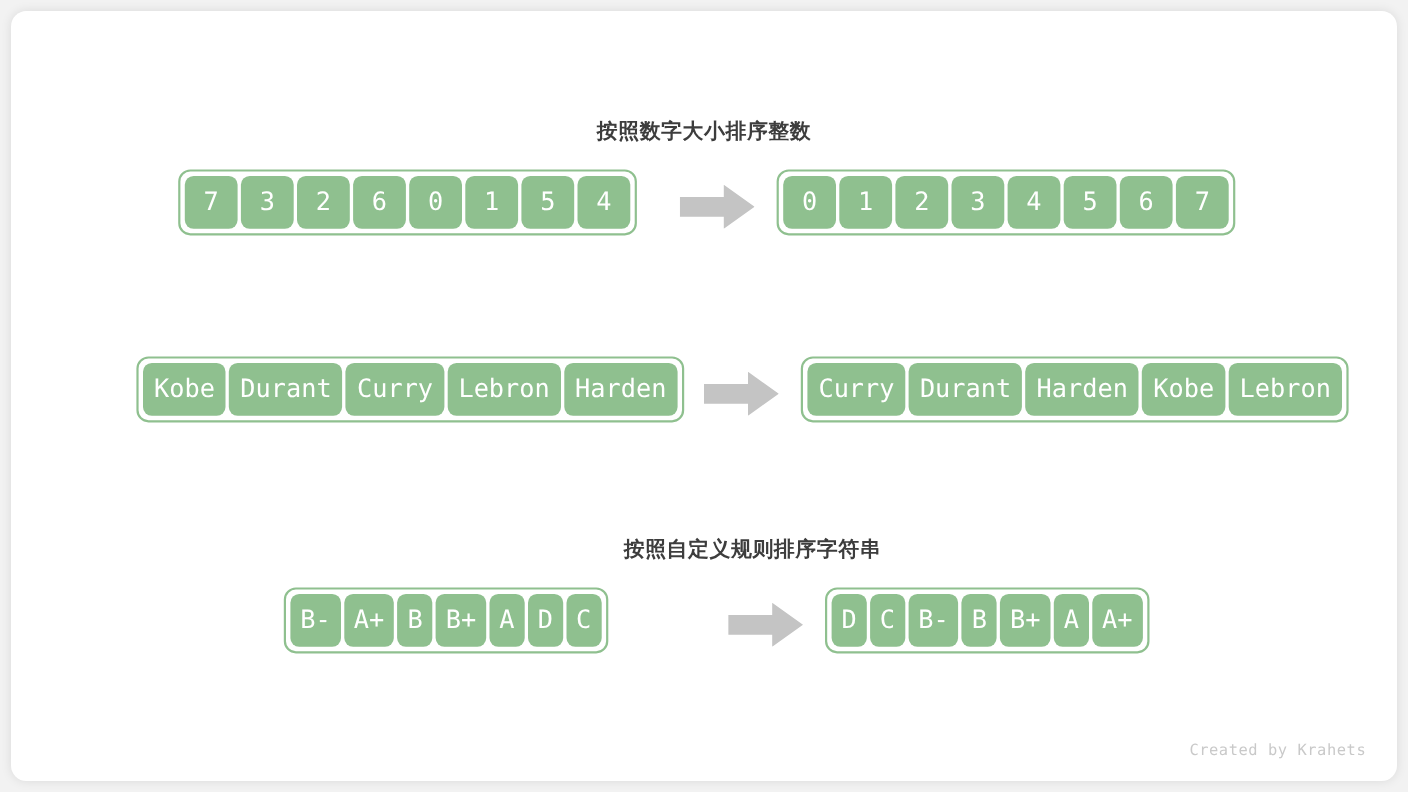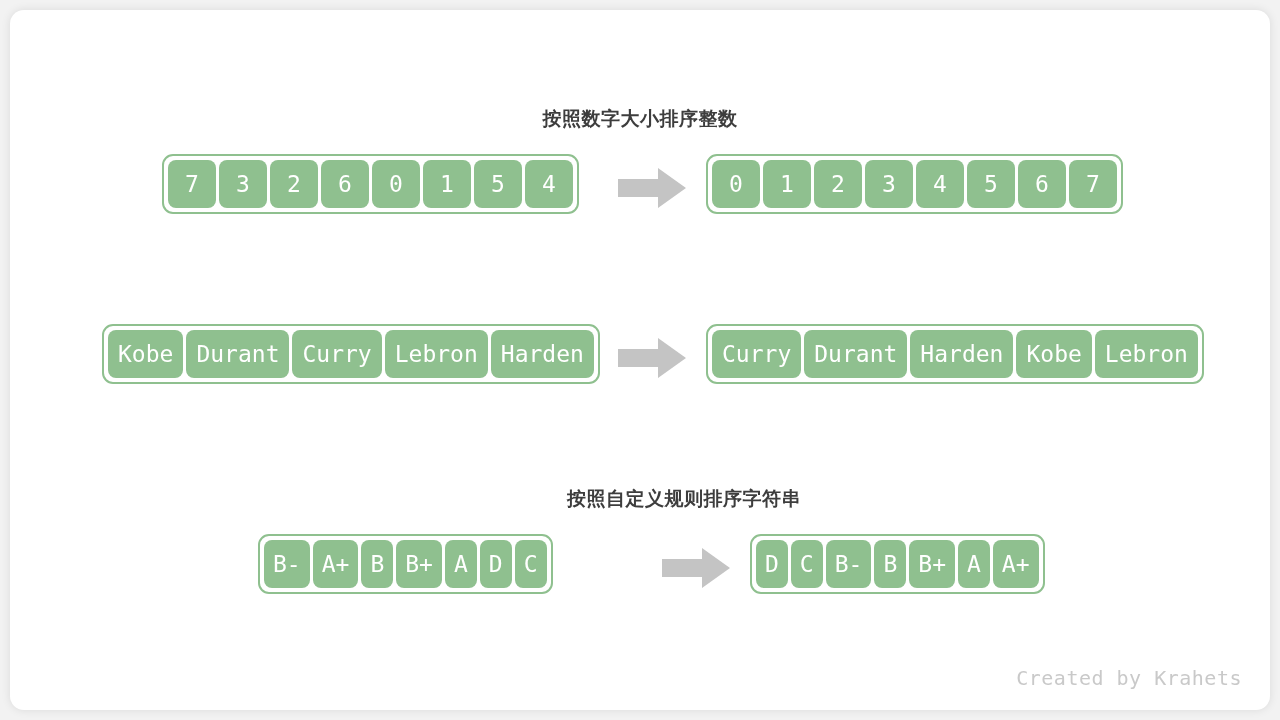--- a/index.html
+++ b/index.html
@@ -96,21 +96,21 @@
     height: 40px;
   }
   .arrow svg { display: block; }
 
   
   .credit {
     position: absolute;
     right: 28px;
     bottom: 20px;
     font-family: "DejaVu Sans Mono", "Liberation Mono", monospace;
-    font-size: 20px;
+    font-size: 14px;
     color: #c9c9c9;
     letter-spacing: 0.5px;
   }
 </style>
 </head>
 <body>
 
 <div id="canvas">
   <div class="card">
 
@@ -139,21 +139,21 @@
             <div class="cell num">3</div>
             <div class="cell num">4</div>
             <div class="cell num">5</div>
             <div class="cell num">6</div>
             <div class="cell num">7</div>
           </div>
       </div>
     </div>
 
     <div class="row" style="top:292px;">
-      <div class="row-body" style="margin-top:22px;">
+      <div class="row-body" style="margin-top:22px;margin-left:22px;">
         <div class="array" id="r2-in" style="left:92px;">
             <div class="cell word">Kobe</div>
             <div class="cell word">Durant</div>
             <div class="cell word">Curry</div>
             <div class="cell word">Lebron</div>
             <div class="cell word">Harden</div>
           </div>
         <div class="arrow">
           <svg width="68" height="40" viewBox="0 0 68 40" aria-hidden="true">
             <polygon points="0,11 40,11 40,0 68,20 40,40 40,29 0,29" fill="#c4c4c4"></polygon>

